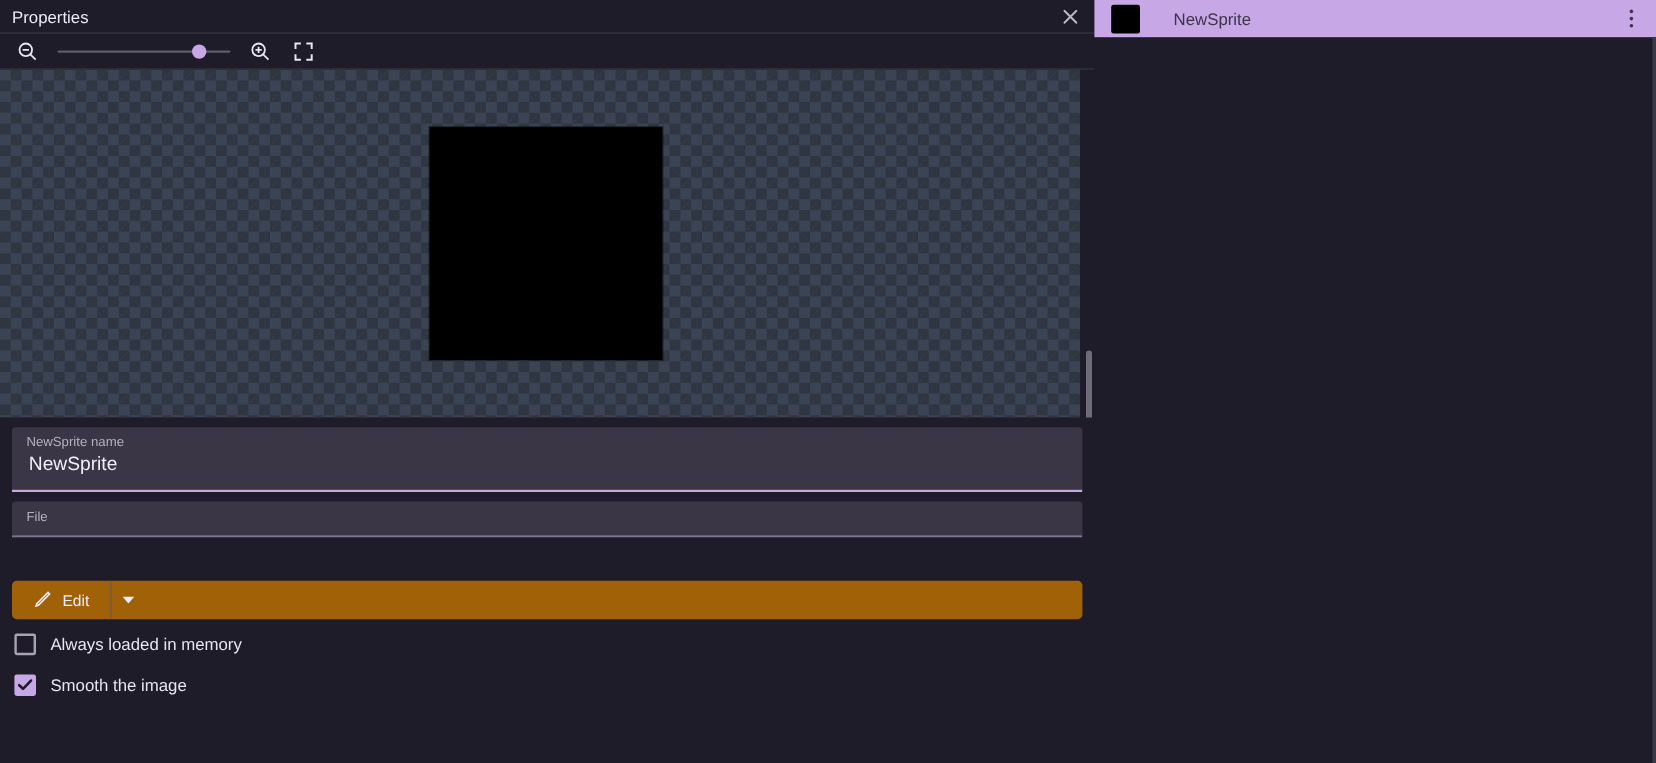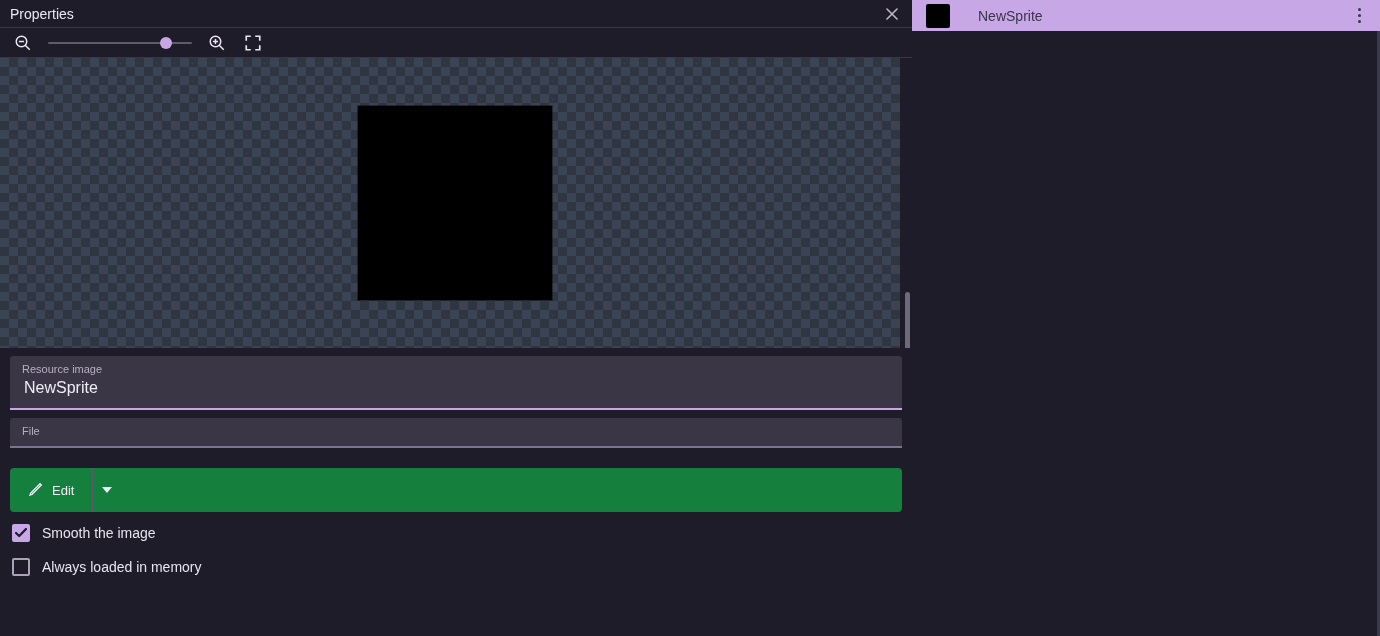--- a/index.html
+++ b/index.html
@@ -138,25 +138,25 @@
   }
 
   .file-row {
     display: flex; align-items: stretch; gap: 8px; flex-direction: column;
   }
   .file-row .field-panel { flex: 1; }
 
   .edit-group {
     display: flex;
     align-items: stretch;
-    background: #15803d;
+    background: #a16207;
     border-radius: 4px;
     overflow: hidden;
-    height: 44px;
-    margin-top: 12px;
+    height: 32px;
+    margin-top: 28px;
   }
   .edit-btn {
     display: flex; align-items: center;
     gap: 8px;
     padding: 0 18px;
     font-size: 13px;
     color: #f0ecf8;
     cursor: pointer;
     border-right: 1px solid #605a70;
   }
@@ -275,21 +275,21 @@
 
     <div class="preview-area">
       <div class="checker"></div>
       <div class="sprite-image"></div>
       <div class="preview-scroll-v"></div>
     </div>
 
     <div class="form-area">
 
       <div class="field-panel focus">
-        <div class="field-label">Resource image</div>
+        <div class="field-label">NewSprite name</div>
         <input class="field-value" value="NewSprite" style="">
       </div>
 
       <div class="file-row">
         <div class="field-panel">
           <div class="field-label">File</div>
         </div>
         <div class="edit-group">
           <div class="edit-btn">
             <span>
@@ -301,33 +301,33 @@
           </div>
           <div class="edit-drop">
             <svg width="10" height="6" viewBox="0 0 10 6">
                 <path d="M0 0 L5 6 L10 0 Z" fill="currentColor"></path>
               </svg>
           </div>
         </div>
       </div>
 
       <label class="check-row">
+        <span class="check-box" id="chk-always">
+          
+        </span>
+        <span>Always loaded in memory</span>
+      </label>
+
+      <label class="check-row">
         <span class="check-box checked" id="chk-smooth">
           <svg width="12" height="10" viewBox="0 0 12 10">
               <path d="M1 5 L4.2 8 L11 1" stroke="#1e1c28" stroke-width="2.2" fill="none" stroke-linecap="round" stroke-linejoin="round"></path>
             </svg>
         </span>
         <span>Smooth the image</span>
-      </label>
-
-      <label class="check-row">
-        <span class="check-box" id="chk-always">
-          
-        </span>
-        <span>Always loaded in memory</span>
       </label>
 
     </div>
   </div>
 
   <div class="right-panel">
     <div class="right-header">
       <div class="sprite-thumb"></div>
       <div class="sprite-name">NewSprite</div>
       <div class="spacer"></div>

